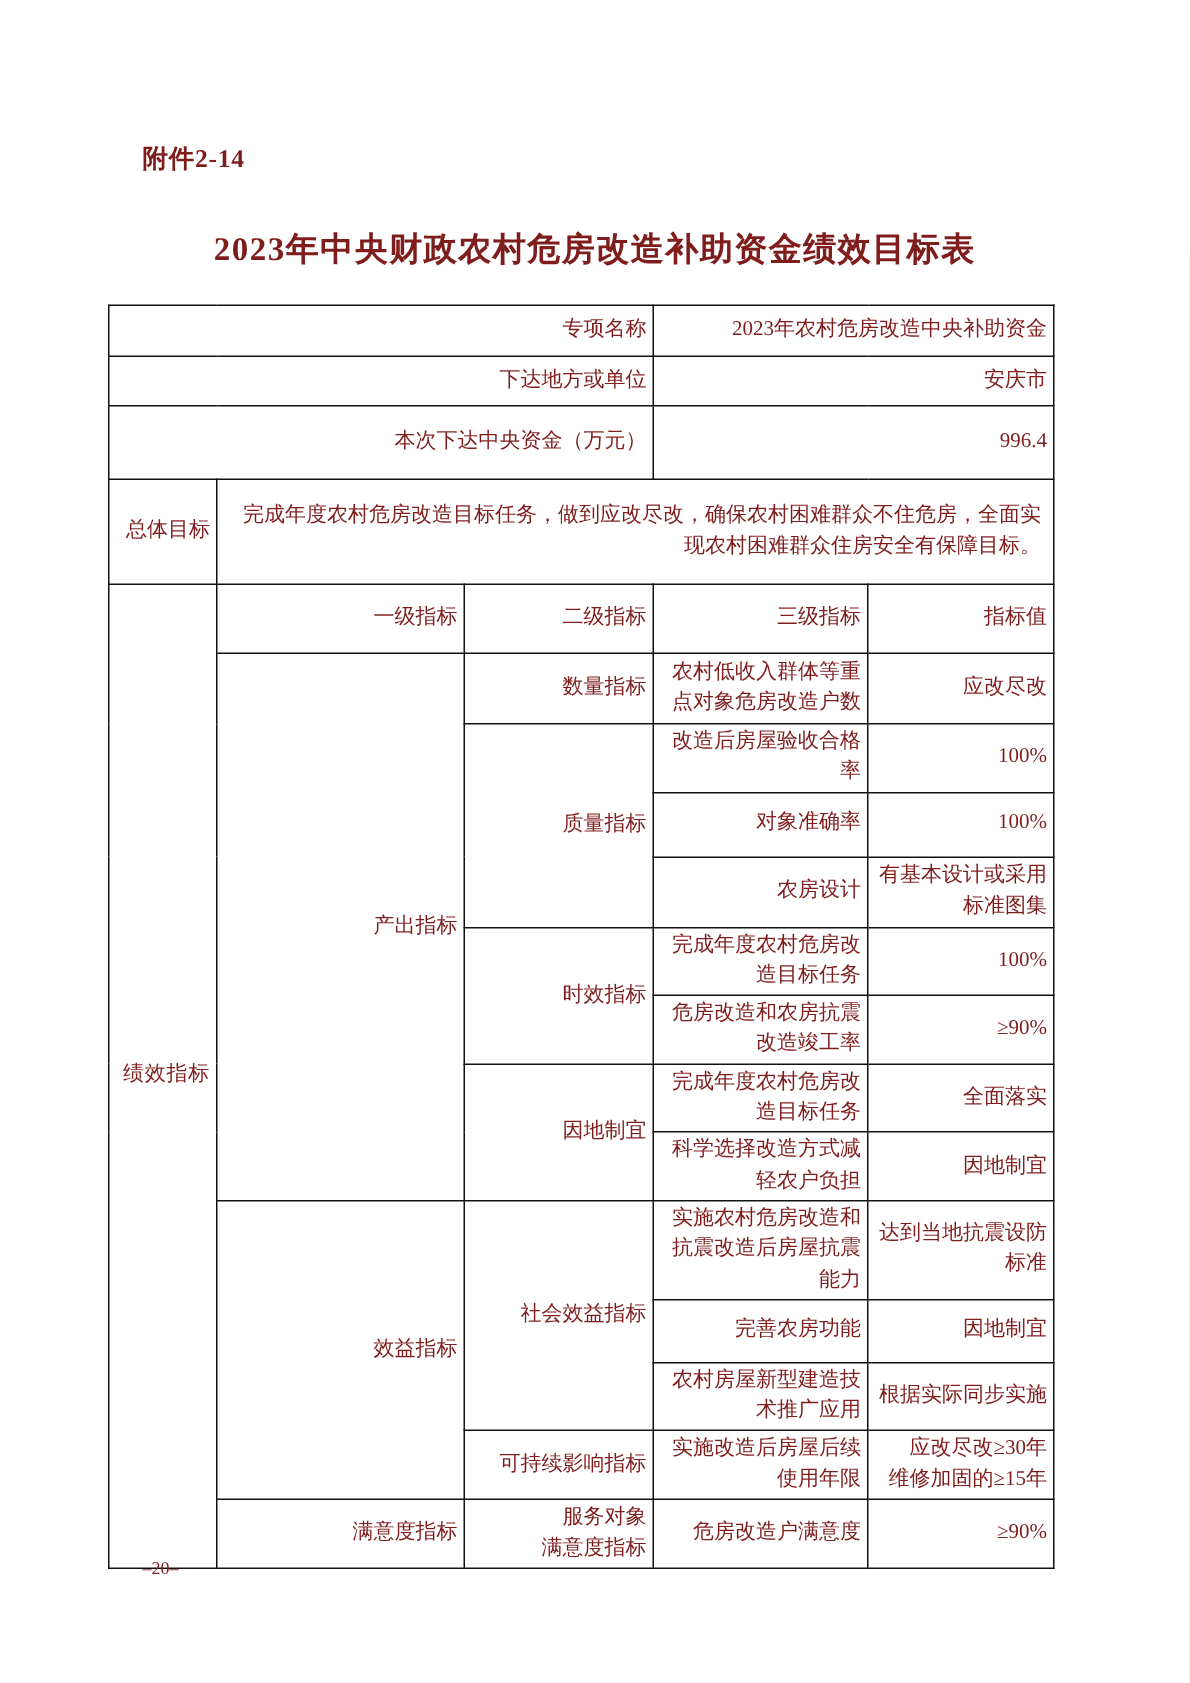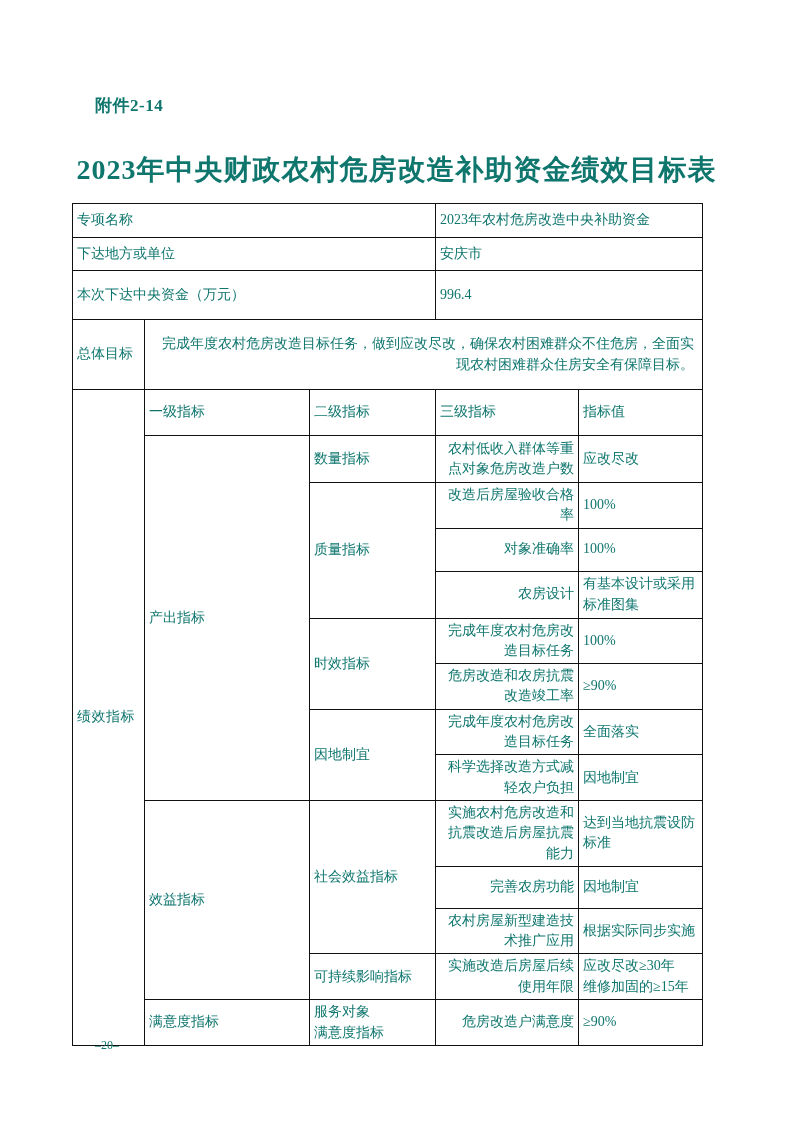--- a/index.html
+++ b/index.html
@@ -4,53 +4,53 @@
 <style>
   * { margin: 0; padding: 0; box-sizing: border-box; }
   html, body { background: #e8e8e8; }
   .page {
     position: relative;
     width: 793px;
     height: 1122px;
     margin: 0 auto;
     background: #ffffff;
     font-family: "Liberation Serif", "DejaVu Serif", serif;
-    color: #0f766e;
+    color: #7f1d1d;
   }
   .attachment {
     position: absolute;
     left: 95px;
     top: 94px;
     font-size: 17px;
     font-weight: bold;
     letter-spacing: 0.5px;
   }
   .title {
     position: absolute;
     top: 151px;
     left: 0;
     width: 100%;
     text-align: center;
-    font-size: 28px;
+    font-size: 22px;
     font-weight: bold;
     letter-spacing: 1px;
   }
   .main-table {
     position: absolute;
     left: 72px;
     top: 203px;
     width: 630px;
     border-collapse: collapse;
     table-layout: fixed;
     font-size: 14px;
   }
   .main-table td {
     border: 1.5px solid #111111;
     vertical-align: middle;
-    text-align: left;
+    text-align: right;
     white-space: pre-line;
     line-height: 1.45;
     padding: 2px 4px;
   }
   .main-table td.left {
     text-align: right;
     padding-left: 6px;
   }
   .goal-text {
     text-align: justify;

